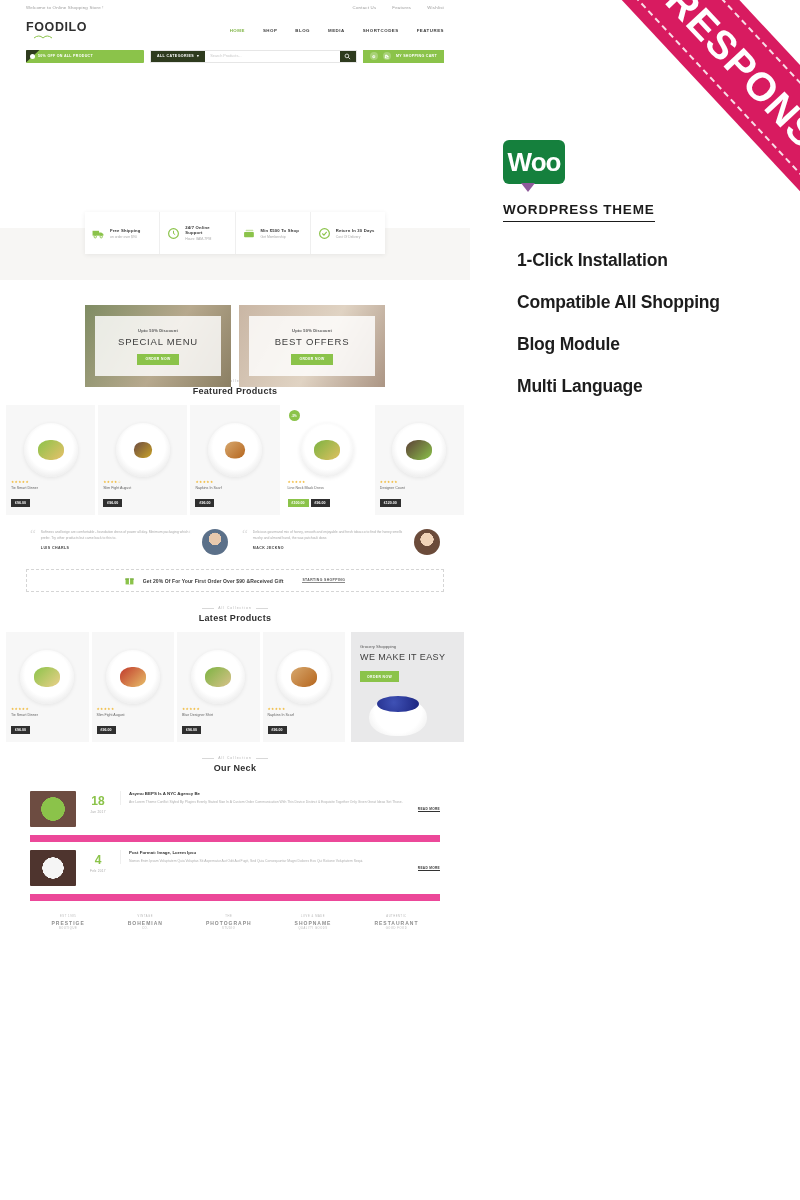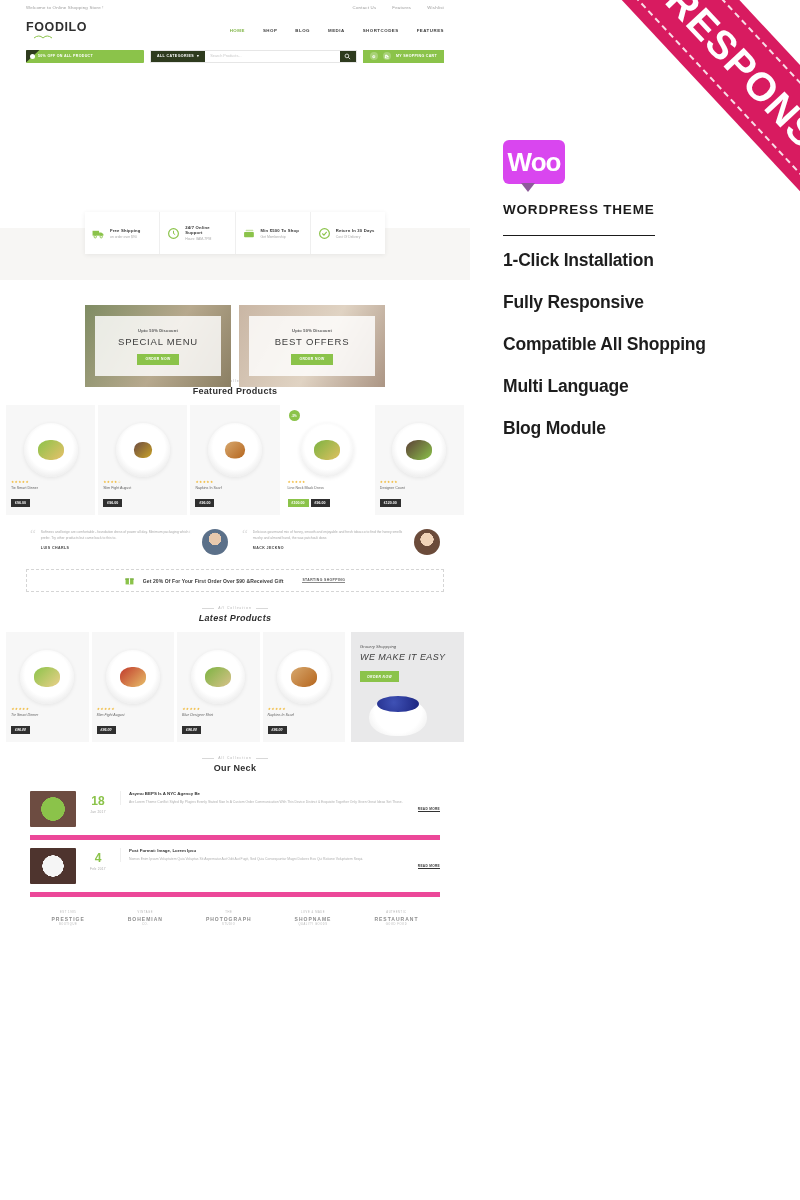--- a/index.html
+++ b/index.html
@@ -122,21 +122,21 @@
   .latest-left { flex:1; display:flex; gap:3px; }
   .easy { width:113px; position:relative; overflow:hidden; background:#e9e9ea; }
   .easy .ez { position:absolute; left:9px; top:12px; }
   .easy-sub { font-size:4.2px; color:#555; }
   .easy-ttl { font-size:9px; color:#3d3d3d; letter-spacing:.4px; margin-top:3px; }
   .easy-btn { margin-top:9px; background:#8bc34a; color:#fff; font-size:3.4px; font-weight:700;
               padding:3.5px 7px; display:inline-block; letter-spacing:.4px; }
 
   .blogs { padding:0 30px; margin-top:10px; }
   .blogrow { display:flex; align-items:flex-start; gap:8px; padding:8px 0;
-             border-bottom:5px solid #ec4899; }
+             border-bottom:7px solid #ec4899; }
   .bimg { width:46px; height:36px; flex:none; border-radius:1px; overflow:hidden; }
   .bdate { width:28px; text-align:center; flex:none; padding-top:4px; }
   .bday { font-size:12px; font-weight:700; color:#8bc34a; line-height:1; }
   .bmon { font-size:3.2px; color:#aaa; margin-top:3px; letter-spacing:.3px; }
   .bbody { flex:1; border-left:1px solid #efefef; padding-left:8px; }
   .btitle { font-size:4.4px; font-weight:700; color:#333; }
   .bexc { font-size:3.4px; color:#b0b0b0; line-height:1.9; margin-top:3px; }
   .bmore { font-size:3.2px; font-weight:700; color:#333; letter-spacing:.3px; align-self:center;
            border-bottom:1px solid #333; }
 
@@ -162,30 +162,30 @@
   .promo { position:absolute; left:470px; top:0; width:330px; height:1200px; background:#fff;
            overflow:hidden; }
   .ribbon { position:absolute; width:520px; height:86px; background:#d81b60;
             transform:rotate(47deg); transform-origin:0 0; left:150px; top:-128px;
             display:flex; align-items:center; justify-content:center; }
   .ribbon .dash { position:absolute; left:0; right:0; height:0; border-top:2px dashed rgba(255,255,255,.85); }
   .ribbon .d1 { top:11px; } .ribbon .d2 { bottom:11px; }
   .ribbon-text { color:#fff; font-size:40px; font-weight:700; letter-spacing:1px; }
 
   .woo { position:absolute; left:33px; top:140px; }
-  .woo-badge { width:62px; height:44px; background:#d946ef; border-radius:6px; color:#fff;
+  .woo-badge { width:62px; height:44px; background:#15803d; border-radius:6px; color:#fff;
                font-size:26px; font-weight:700; display:flex; align-items:center;
                justify-content:center; letter-spacing:-1px; position:relative; }
   .woo-badge:after { content:""; position:absolute; left:18px; bottom:-8px; width:0; height:0;
                      border-left:7px solid transparent; border-right:7px solid transparent;
                      border-top:9px solid #8e5a9b; }
   .woo-sub { margin-top:18px; font-size:13.5px; font-weight:700; color:#1b1b1b; letter-spacing:.8px;
-             border-bottom:1.5px solid #1b1b1b; display:inline-block; padding-bottom:18px; }
-
-  .flist { position:absolute; left:33px; top:250px; }
+             border-bottom:1.5px solid #1b1b1b; display:inline-block; padding-bottom:4px; }
+
+  .flist { position:absolute; left:47px; top:250px; }
   .fitem { font-size:17.5px; font-weight:700; color:#1d1d1d; margin-bottom:21px; letter-spacing:-.2px; }
 </style>
 </head>
 <body>
 
 <div class="page">
 
   <div class="desktop">
 
     <div class="topbar">
@@ -392,21 +392,21 @@
     <div class="offerstrip">
       <svg class="gift" viewBox="0 0 16 16">
         <rect x="1" y="6" width="14" height="9" fill="#8bc34a"></rect>
         <rect x="0.5" y="4" width="15" height="3" fill="#7cb342"></rect>
         <rect x="7" y="4" width="2" height="11" fill="#fff"></rect>
       </svg>
       <span class="offer-t">Get 20% Of For Your First Order Over $90 &amp;Received Gift</span>
       <span class="offer-l">STARTING SHOPPING</span>
     </div>
 
-    <div style="margin-top:8px;font-style:italic;">
+    <div style="margin-top:8px;">
       <div class="sect-head">
         <div class="sect-eyebrow"><i></i><span>All Collection</span><i></i></div>
         <div class="sect-title">Latest Products</div>
       </div>
       <div class="latest-wrap">
         <div class="latest-left">
           <div class="prod">
             <div class="plate">
                 <div class="food" style="background:linear-gradient(135deg,#8bc34a,#ecd08a);"></div>
               </div>
@@ -531,20 +531,19 @@
       <span class="ribbon-text">RESPONSIVE</span>
     </div>
 
     <div class="woo">
       <div class="woo-badge">Woo</div>
       <div class="woo-sub">WORDPRESS THEME</div>
     </div>
 
     <div class="flist">
       <div class="fitem">1-Click Installation</div>
-      <div class="fitem">Fully Responsive</div>
       <div class="fitem">Compatible All Shopping</div>
+      <div class="fitem">Blog Module</div>
       <div class="fitem">Multi Language</div>
-      <div class="fitem">Blog Module</div>
     </div>
 
   </div>
 </div>
 
 </body></html>

